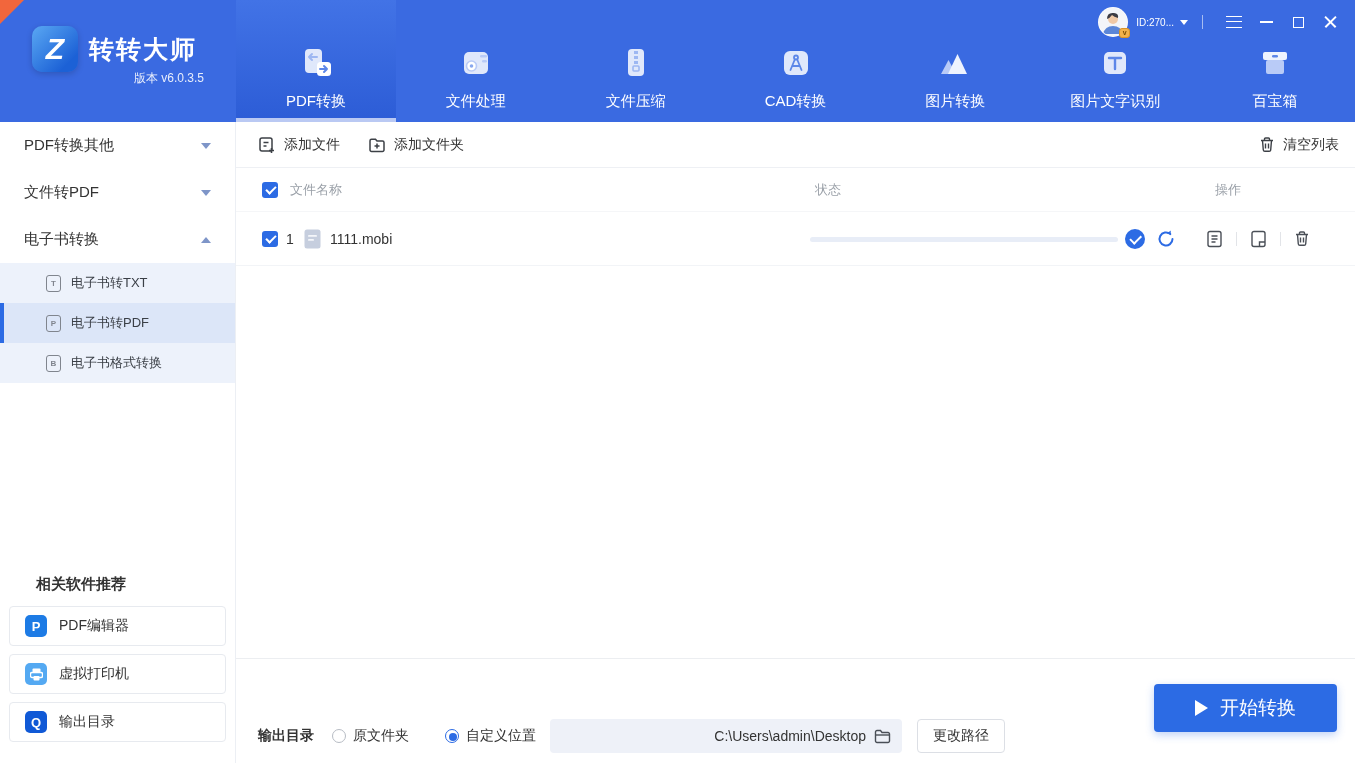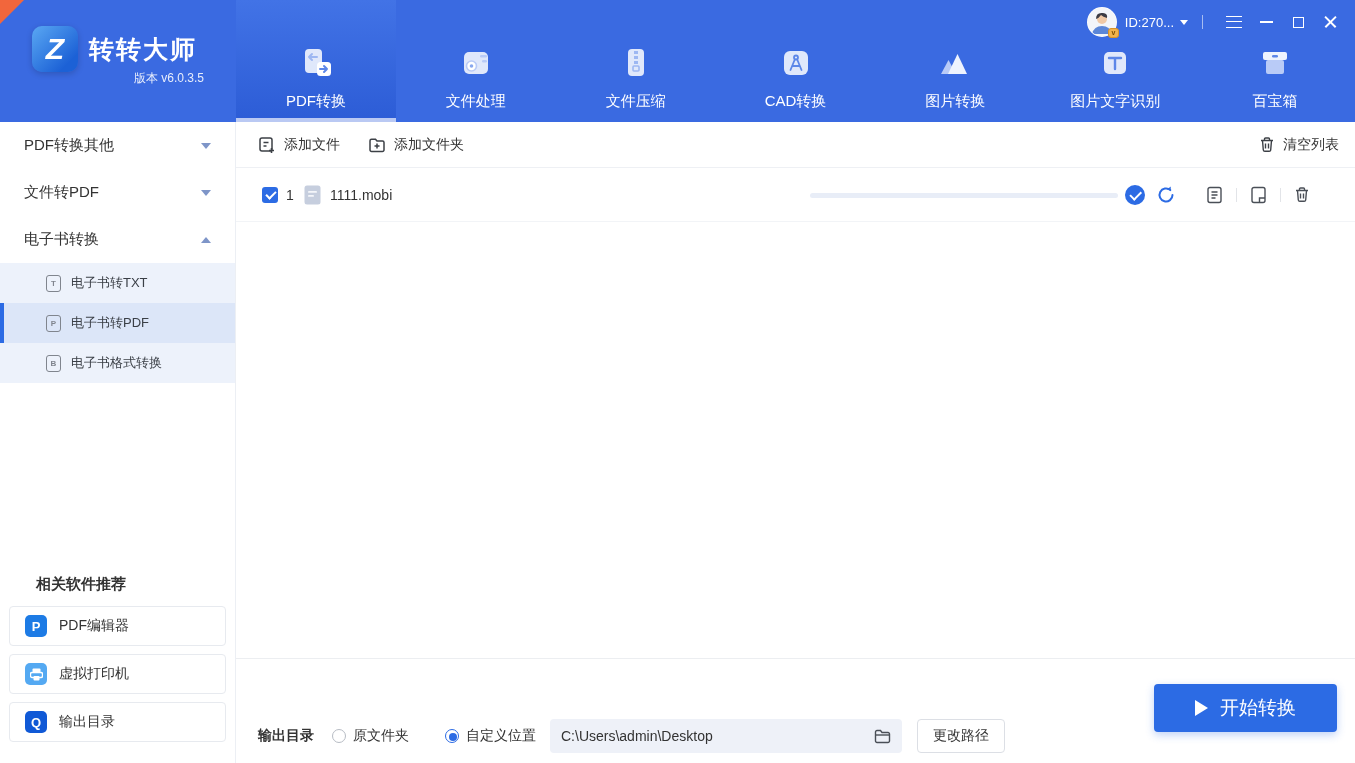--- a/index.html
+++ b/index.html
@@ -28,21 +28,21 @@
   .tab.active { background:linear-gradient(180deg,#4273e6 0%,#2c5cd6 100%); }
   .tab.active::after { content:""; position:absolute; left:0; right:0; bottom:0; height:4px; background:#bac9f3; }
   .tab-icon { width:38px; height:38px; display:flex; align-items:center; justify-content:center; }
   
   .titlebar { position:absolute; top:8px; right:12px; display:flex; align-items:center; height:28px; }
   .avatar { width:30px; height:30px; border-radius:50%; background:#f3f5f9; position:relative;
     border:1px solid rgba(255,255,255,.7); overflow:visible; flex:none; }
   .avatar svg { border-radius:50%; display:block; }
   .avatar-badge { position:absolute; right:-3px; bottom:-2px; width:11px; height:10px; background:#f2b24b;
     border-radius:3px; border:1px solid #d99328; color:#7a4d00; font-size:7px; line-height:8px; text-align:center; font-weight:bold; }
-  .id-text { color:#fff; font-size:13px; margin-left:8px; }
+  .id-text { color:#fff; font-size:10px; margin-left:8px; }
   .caret-down-sm { width:0; height:0; border-left:4px solid transparent; border-right:4px solid transparent;
     border-top:5px solid #fff; margin-left:6px; }
   .tb-divider { width:1px; height:14px; background:rgba(255,255,255,.55); margin:0 12px 0 14px; }
   .winbtn { width:26px; height:26px; display:flex; align-items:center; justify-content:center; margin-left:6px; cursor:pointer; }
   .i-menu { width:16px; height:12px; border-top:1.6px solid #fff; border-bottom:1.6px solid #fff; position:relative; }
   .i-menu::after { content:""; position:absolute; left:0; right:0; top:3.6px; height:1.6px; background:#fff; }
   .i-min { width:13px; height:1.6px; background:#fff; }
   .i-max { width:11px; height:11px; border:1.6px solid #fff; }
   .i-close { position:relative; width:13px; height:13px; }
   .i-close::before,.i-close::after { content:""; position:absolute; left:-1px; top:5.6px; width:15px; height:1.6px; background:#fff; }
@@ -61,21 +61,21 @@
   .sub-item.selected::before { content:""; position:absolute; left:0; top:0; bottom:0; width:4px; background:#2c6be4; }
   .doc-badge { width:15px; height:17px; border:1.3px solid #80858e; border-radius:3px;
     display:flex; align-items:center; justify-content:center; font-size:8px; font-weight:bold; color:#80858e; flex:none; }
   .recommend { margin-top:auto; padding-bottom:13px; }
   .recommend-title { font-size:15px; font-weight:bold; color:#333; padding-left:36px; margin-bottom:12px; }
   .rec-card { height:40px; margin:0 9px 8px 9px; border:1px solid #e7eaef; border-radius:4px;
     display:flex; align-items:center; gap:12px; padding-left:15px; font-size:14px; color:#333; cursor:pointer; background:#fff; }
   .rec-icon { width:22px; height:22px; border-radius:5px; color:#fff; display:flex; align-items:center;
     justify-content:center; font-size:13px; font-weight:bold; flex:none; }
   
-  .main { position:absolute; top:122px; left:236px; width:1119px; height:641px; display:flex; flex-direction:column; background:#fff; }
+  .main { position:absolute; top:122px; left:236px; width:1119px; height:641px; display:flex; flex-direction:column; background:#fff;text-align:right; }
   .toolbar { height:46px; flex:none; display:flex; align-items:center; padding:0 16px 0 22px; border-bottom:1px solid #eef0f4; }
   .tool-btn { display:flex; align-items:center; gap:8px; font-size:14px; color:#333; cursor:pointer; margin-right:28px; }
   .tool-btn.right { margin:0 0 0 auto; }
   .thead { height:44px; flex:none; display:flex; align-items:center; position:relative; border-bottom:1px solid #f5f6f8; }
   .th-label { font-size:13px; color:#9aa0a8; }
   .pos-name { margin-left:12px; }
   .pos-status { position:absolute; left:579px; }
   .pos-actions { position:absolute; left:979px; }
   .checkbox { width:16px; height:16px; background:#2c6be4; border-radius:3px; position:relative; cursor:pointer; flex:none; margin-left:26px; }
   .checkbox::after { content:""; position:absolute; left:3.5px; top:4px; width:8px; height:4px;
@@ -310,20 +310,26 @@
         <svg width="16" height="17" viewBox="0 0 16 17" fill="none" stroke="#3c4046" stroke-width="1.4">
           <path d="M2 4.5 h12 M5.5 4.5 V3 a1 1 0 0 1 1 -1 h3 a1 1 0 0 1 1 1 v1.5"></path>
           <path d="M3.5 4.5 L4.3 14 a1.5 1.5 0 0 0 1.5 1.3 h4.4 a1.5 1.5 0 0 0 1.5 -1.3 l0.8 -9.5"></path>
           <path d="M6.5 7.5 v5 M9.5 7.5 v5"></path>
         </svg>
       </span>
       <span>清空列表</span>
     </div>
   </div>
 
+  <div class="thead">
+    <span class="checkbox"></span>
+    <span class="th-label pos-name">文件名称</span>
+    <span class="th-label pos-status">状态</span>
+    <span class="th-label pos-actions">操作</span>
+  </div>
 
   <div class="frow">
     <span class="checkbox"></span>
     <span class="row-index">1</span>
     <span class="file-icon">
       <svg width="17" height="20" viewBox="0 0 17 20">
         <rect x="0.5" y="0.5" width="16" height="19" rx="2.5" fill="#c6cede"></rect>
         <rect x="4" y="6" width="9" height="1.8" rx="0.9" fill="#f4f6fa"></rect>
         <rect x="4" y="10" width="6" height="1.8" rx="0.9" fill="#f4f6fa"></rect>
       </svg>

